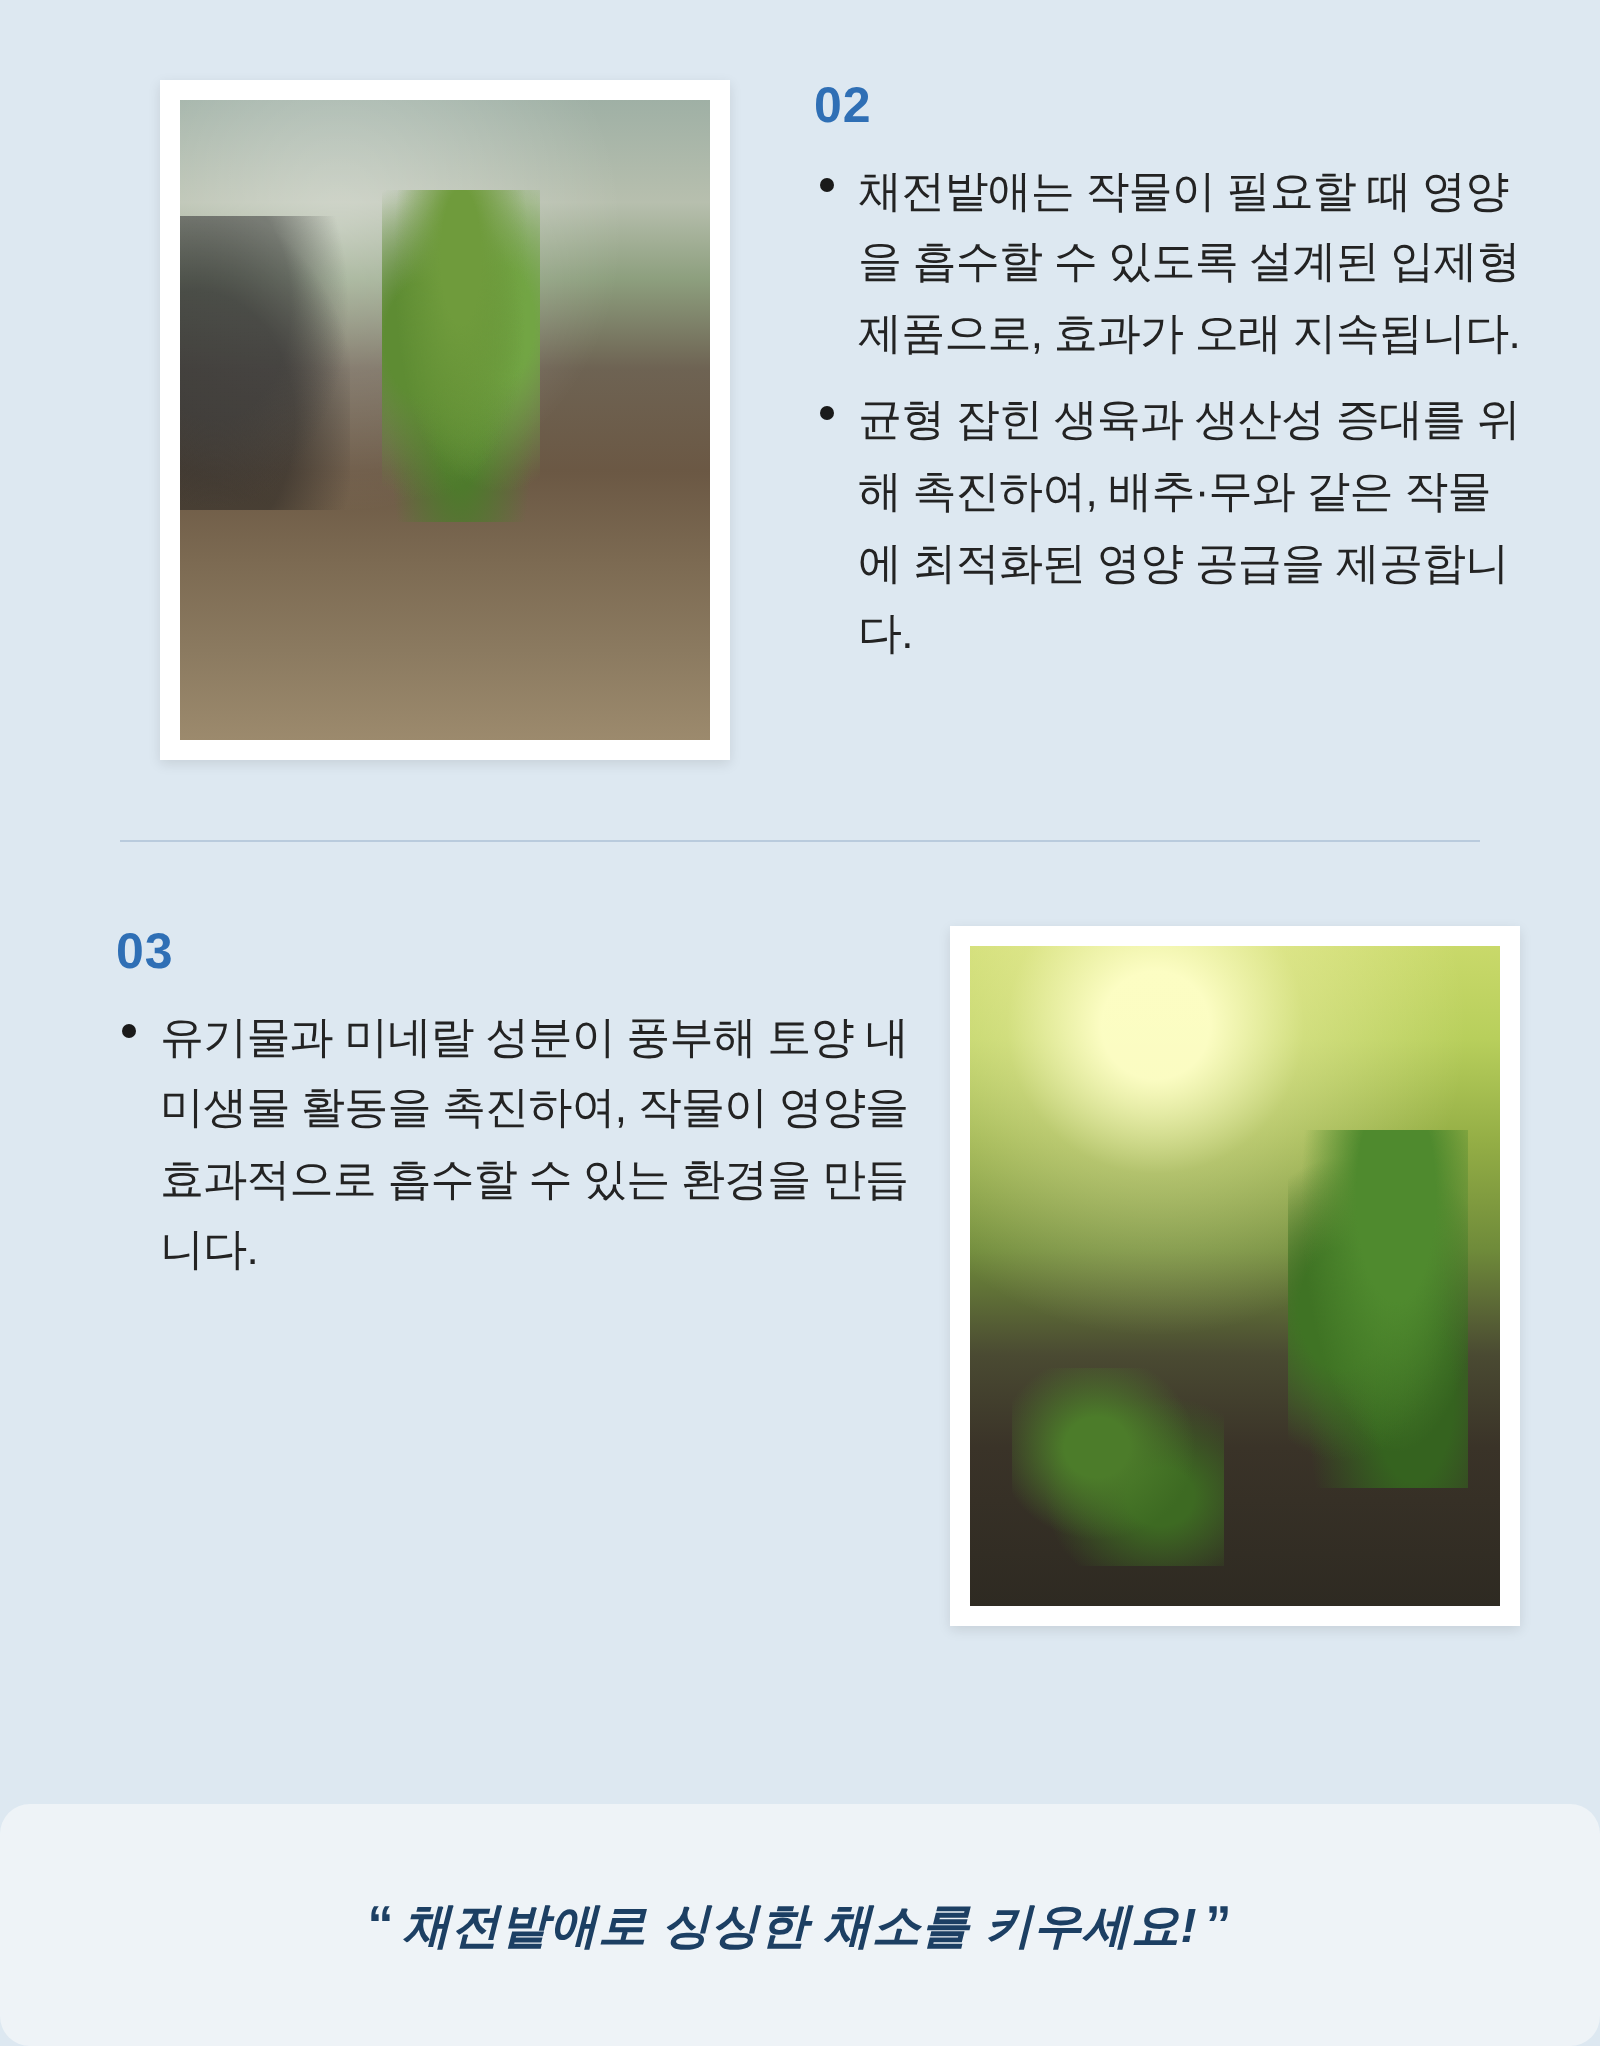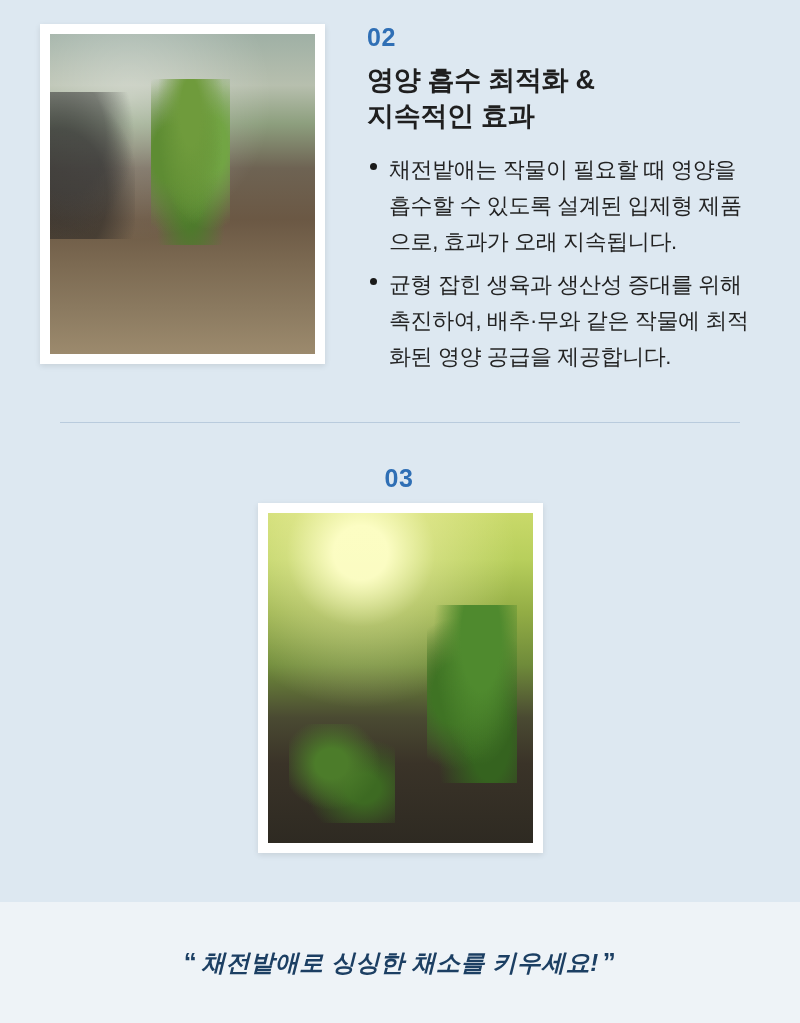--- a/index.html
+++ b/index.html
@@ -18,21 +18,22 @@
     width: 800px;
     height: 1023px;
     position: relative;
     background: linear-gradient(#dde8f1, #dde8f1);
   }
 
   
   .section02 {
     display: flex;
     align-items: flex-start;
-    padding: 24px 40px 0 40px;
+    padding: 40px 40px 0 40px;
+    margin-left: 40px;
   }
 
   .photo-frame {
     background: #ffffff;
     padding: 10px;
     box-shadow: 0 2px 6px rgba(0,0,0,0.10);
     flex: none;
   }
 
   .photo-a {
@@ -128,23 +129,22 @@
   
   .divider {
     margin: 40px 60px 0 60px;
     height: 1px;
     background: #b9cbdd;
   }
 
   
   .section03 {
     display: flex;
-    align-items: center;
+    align-items: flex-start;
     padding: 42px 40px 0 40px;
-    flex-direction: column;
   }
   .section03 .text-col {
     padding-left: 18px;
     padding-right: 20px;
   }
 
   .photo-b {
     width: 265px;
     height: 330px;
     background:
@@ -188,20 +188,21 @@
   .footer {
     position: absolute;
     left: 0;
     bottom: 0;
     width: 800px;
     height: 121px;
     background: #eef3f7;
     display: flex;
     align-items: center;
     justify-content: center;
+    border-radius: 15px;
   }
   .footer-quote {
     font-size: 24px;
     font-weight: 700;
     color: #1c3f63;
     letter-spacing: 0.5px;
     font-style: italic;
   }
   .footer-quote .mark {
     font-style: normal;
@@ -214,35 +215,34 @@
 <body>
 
 <div class="page">
 
   <div class="section02">
     <div class="photo-frame">
       <div class="photo-a"></div>
     </div>
     <div class="text-col">
       <div class="num">02</div>
-      <h2 class="heading">영양 흡수 최적화 &amp;
-지속적인 효과</h2>
       <ul class="bullets">
         <li>채전밭애는 작물이 필요할 때 영양을 흡수할 수 있도록 설계된 입제형 제품으로, 효과가 오래 지속됩니다.</li>
         <li>균형 잡힌 생육과 생산성 증대를 위해 촉진하여, 배추·무와 같은 작물에 최적화된 영양 공급을 제공합니다.</li>
       </ul>
     </div>
   </div>
 
   <div class="divider"></div>
 
   <div class="section03">
     <div class="text-col">
       <div class="num">03</div>
       <ul class="bullets">
+        <li>유기물과 미네랄 성분이 풍부해 토양 내 미생물 활동을 촉진하여, 작물이 영양을 효과적으로 흡수할 수 있는 환경을 만듭니다.</li>
       </ul>
     </div>
     <div class="photo-frame">
       <div class="photo-b"></div>
     </div>
   </div>
 
   <div class="footer">
     <div class="footer-quote">
       <span class="mark">“</span><span>채전밭애로 싱싱한 채소를 키우세요!</span><span class="mark">”</span>

